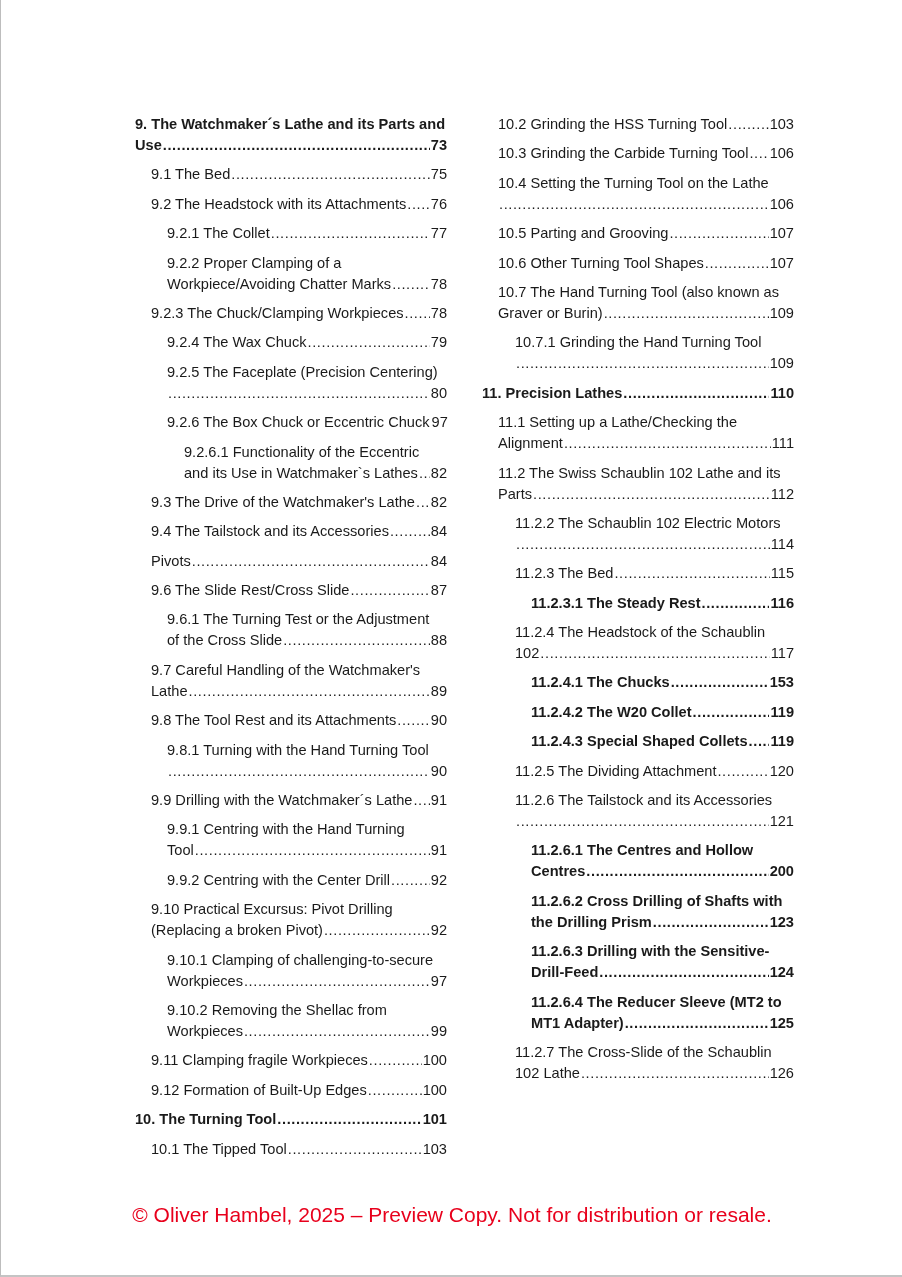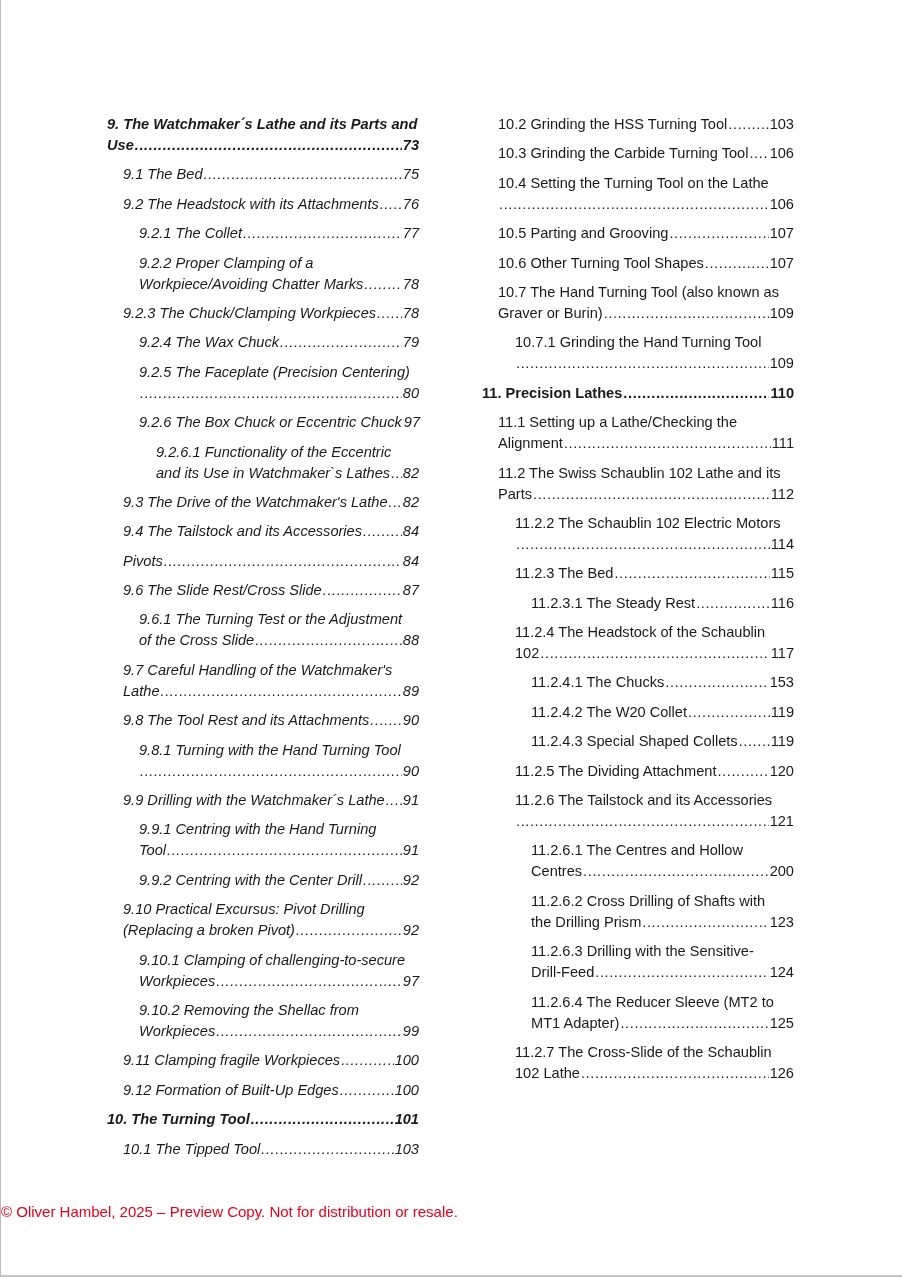--- a/index.html
+++ b/index.html
@@ -5,38 +5,38 @@
   html, body { margin: 0; padding: 0; background: #ffffff; }
   body {
     width: 902px; height: 1277px; position: relative; overflow: hidden;
     font-family: "Liberation Sans", sans-serif; color: #1a1a1a;
   }
   .page {
     position: absolute; left: 0; top: 0; width: 901px; height: 1275px;
     border-left: 1px solid #bdbdbd; border-bottom: 2px solid #c4c4c4; background: #fff;
   }
   .col { position: absolute; top: 114px; }
-  .col-left { left: 106px; width: 312px; font-style: italic; }
+  .col-left { left: 134px; width: 312px; }
   .col-right { left: 481px; width: 312px; }
   .entry { font-size: 14.6px; line-height: 21px; margin-bottom: 8.4px; }
   .entry.lvl0 { font-weight: bold; padding-left: 0; }
   .entry.lvl1 { padding-left: 16px; }
   .entry.lvl2 { padding-left: 32px; }
   .entry.lvl3 { padding-left: 49px; }
   .col-right .entry.lvl1 { padding-left: 16px; }
   .col-right .entry.lvl2 { padding-left: 33px; }
-  .col-right .entry.lvl3 { padding-left: 49px; }
+  .col-right .entry.lvl3 { padding-left: 49px; font-weight: bold; }
   .line { display: flex; align-items: flex-end; white-space: nowrap; }
   .line .t { flex: 0 0 auto; }
   .line .dots { flex: 1 1 auto; overflow: hidden; white-space: nowrap; margin: 0 1px; }
   .line .dots::after { content: "................................................................................................................................"; letter-spacing: 0.6px; }
   .line .pg { flex: 0 0 auto; }
   .footer {
-    position: absolute; top: 1203px; left: 0; width: 902px; text-align: left;
-    color: #e8001c; font-size: 15px;
+    position: absolute; top: 1203px; left: 0; width: 902px; text-align: center;
+    color: #e8001c; font-size: 21px;
   }
 </style>
 </head>
 <body>
 
 <div class="page">
   <div class="col col-left">
       <div class="entry lvl0">
         <div>9. The Watchmaker´s Lathe and its Parts and</div>
         <div class="line">

